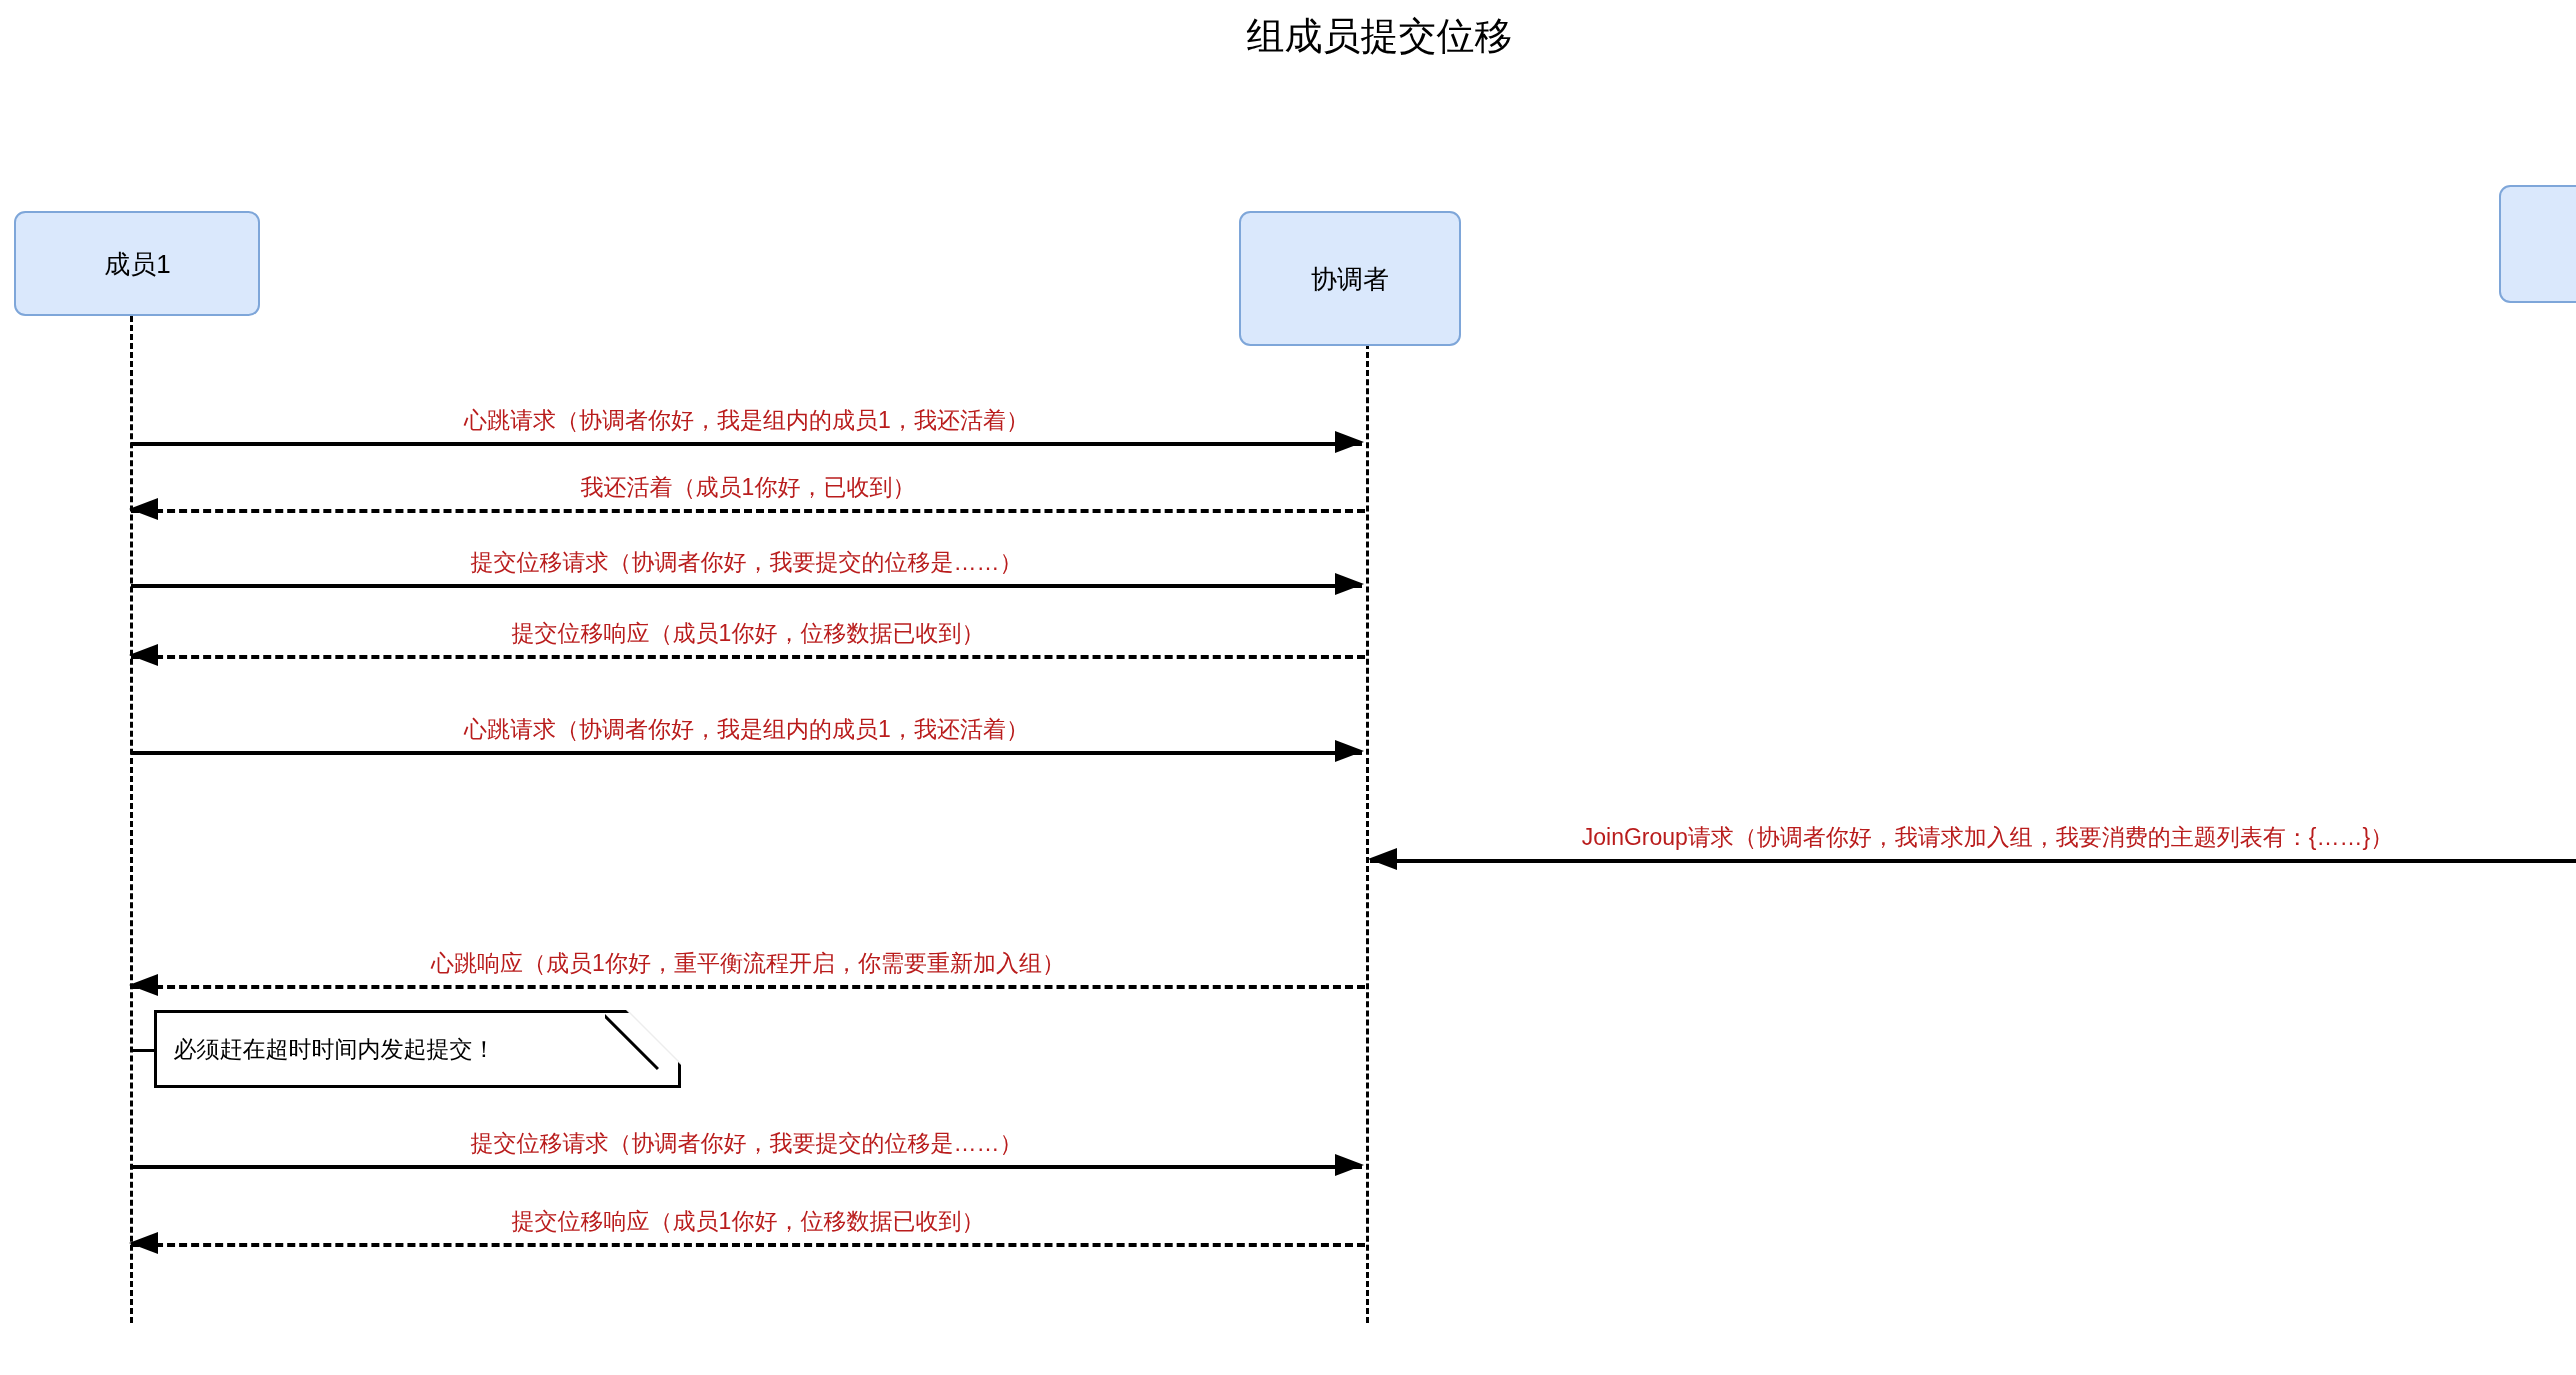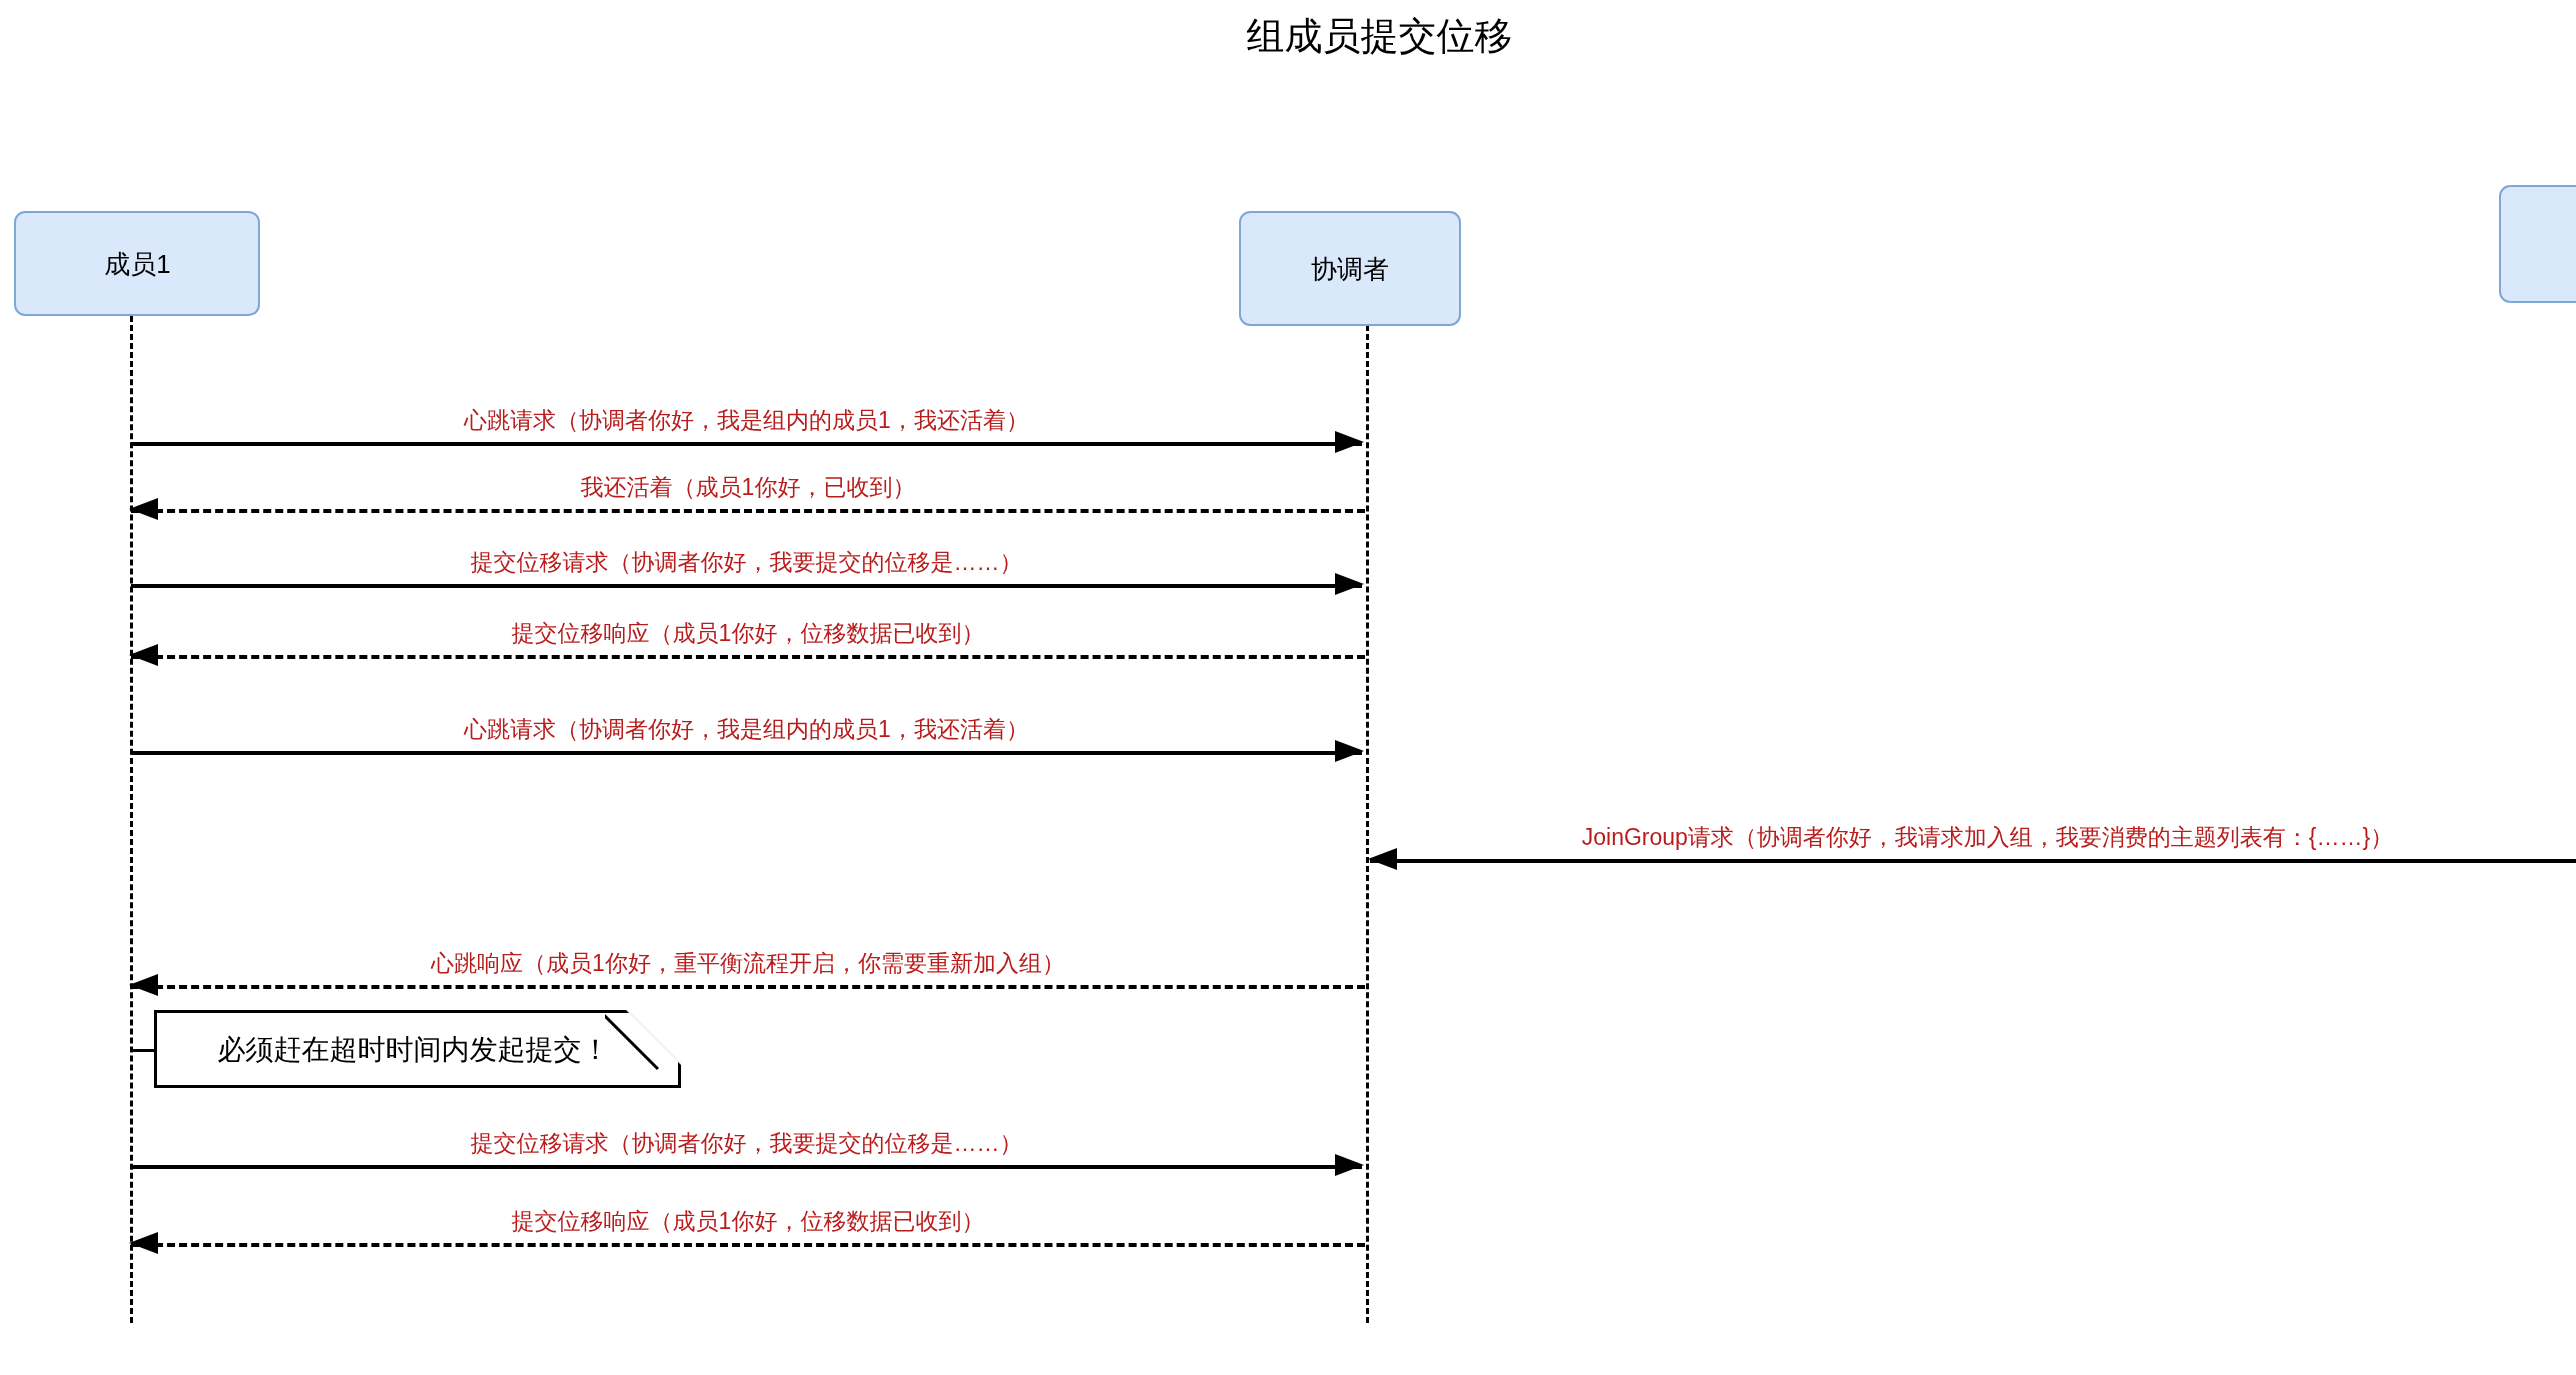--- a/index.html
+++ b/index.html
@@ -153,25 +153,24 @@
     transform-origin: left top;
     transform: rotate(45deg);
   }
   #note-timeout .note-text {
     position: absolute;
     left: 19.6px;
     top: 0;
     height: 100%;
     display: flex;
     align-items: center;
-    font-size: 28px;
+    font-size: 23px;
     line-height: 29px;
     color: #000000;
     white-space: nowrap;
-    margin-left: 44px;
   }
   .note-connector {
     position: absolute;
     height: 0;
     border-top: 3.6px solid #000000;
   }
 </style>
 </head>
 <body>
 
@@ -179,21 +178,21 @@
 
   <div id="diagram-title">组成员提交位移</div>
 
   <div class="lifeline" style="left:130px; top:316px; height:1007px;"></div>
   <div class="lifeline" style="left:1366px; top:316px; height:1007px;"></div>
 
   <div class="participant" style="left:14.4px; top:211px; width:246px; height:105px;">
     <span class="p-label">成员1</span>
   </div>
 
-  <div class="participant" style="left:1239px; top:211px; width:222px; height:115px;">
+  <div class="participant" style="left:1239px; top:211px; width:222px; height:135px;">
     <span class="p-label">协调者</span>
   </div>
 
   <div class="participant" style="left:2499px; top:185px; width:241px; height:118px;">
     
   </div>
 
   <div class="msg solid to-right" style="left:131px; top:442px; width:1231px;">
     <div class="msg-line"></div>
     <div class="arrowhead"></div>

